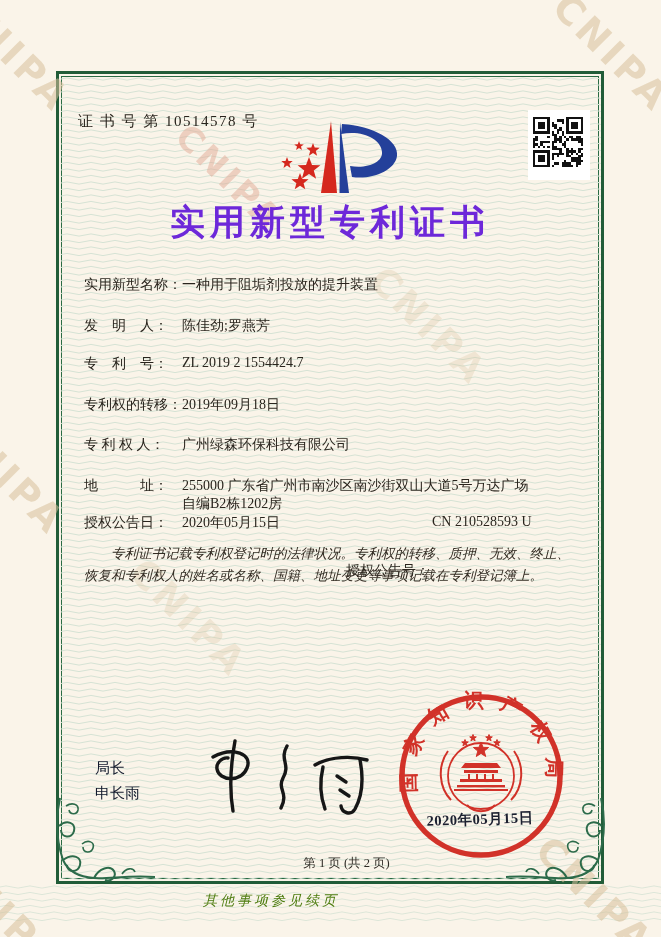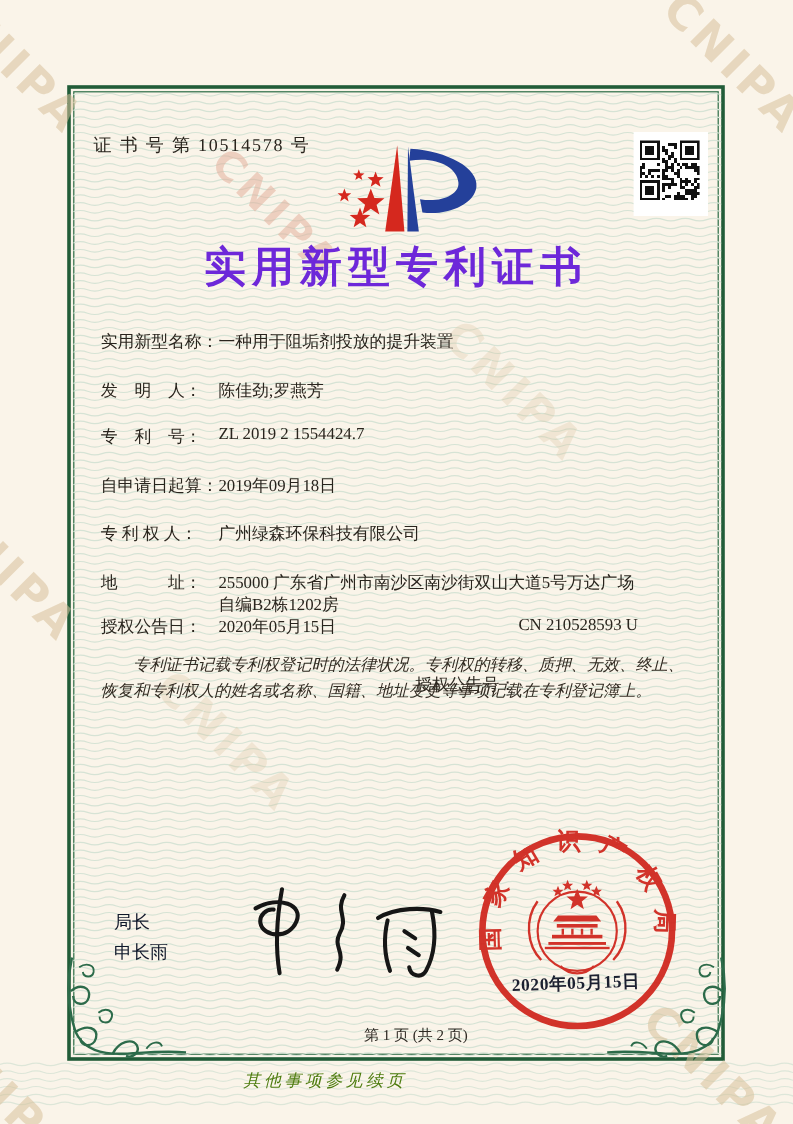--- a/index.html
+++ b/index.html
@@ -367,21 +367,21 @@
 </div>
 <div class="row" style="top:317px">
   <span class="lbl">发　明　人：</span>
   <span class="val">陈佳劲;罗燕芳</span>
 </div>
 <div class="row" style="top:355px">
   <span class="lbl">专　利　号：</span>
   <span class="val">ZL 2019 2 1554424.7</span>
 </div>
 <div class="row" style="top:396px">
-  <span class="lbl">自申请日起算：</span>
+  <span class="lbl">专利权的转移：</span>
   <span class="val">2019年09月18日</span>
 </div>
 <div class="row" style="top:436px">
   <span class="lbl">专 利 权 人：</span>
   <span class="val">广州绿森环保科技有限公司</span>
 </div>
 <div class="row" style="top:477px">
   <span class="lbl">地　　　址：</span>
   <span class="val" style="width:360px">
     <span style="display:block">255000 广东省广州市南沙区南沙街双山大道5号万达广场</span>

